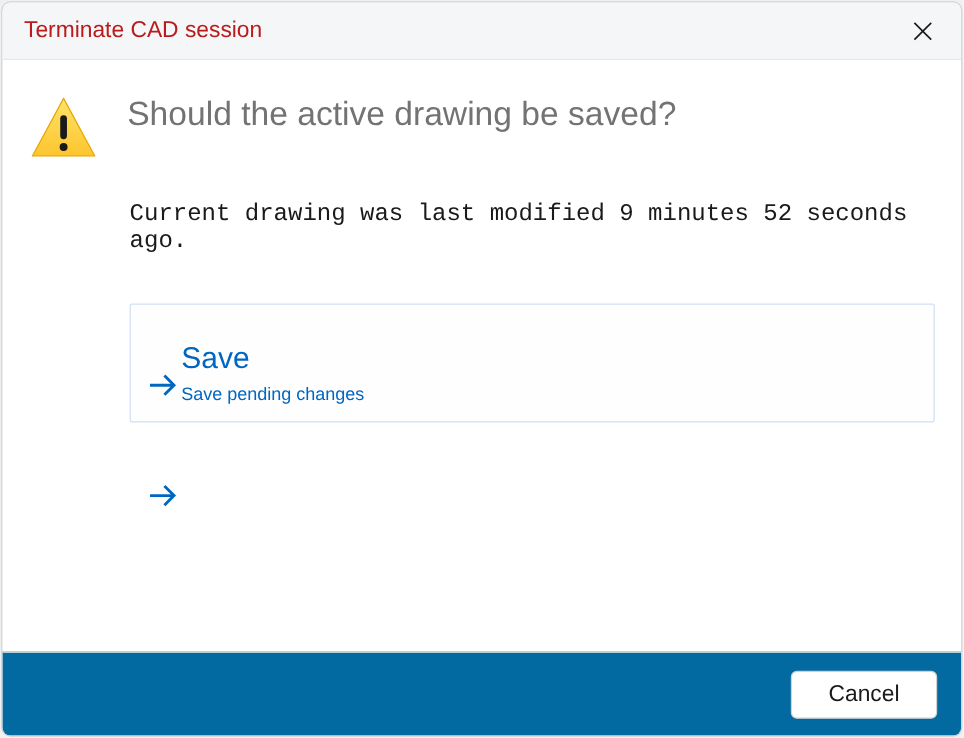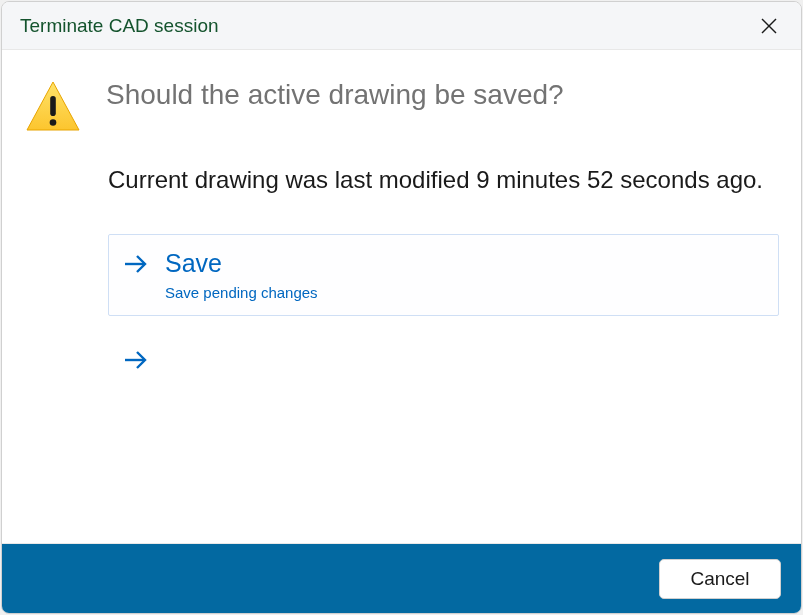--- a/index.html
+++ b/index.html
@@ -29,21 +29,21 @@
       height: 48px;
       background: #f5f6f8;
       border-bottom: 1px solid #e8e8e8;
       display: flex;
       align-items: center;
       justify-content: space-between;
       padding: 0 14px 0 18px;
     }
     .titlebar-title {
       font-size: 19px;
-      color: #14532d;
+      color: #b91c1c;
       font-weight: 400;
     }
     .close-button {
       width: 36px;
       height: 36px;
       display: flex;
       align-items: center;
       justify-content: center;
       cursor: pointer;
       border-radius: 4px;
@@ -65,39 +65,40 @@
       padding-top: 2px;
     }
     .main-heading {
       font-size: 28px;
       color: #737373;
       font-weight: 400;
       line-height: 1.2;
     }
     .subtext-row {
       margin-left: 84px;
-      font-size: 24px;
+      font-size: 20px;
       color: #1a1a1a;
       margin-bottom: 40px;
+      font-family: Liberation Mono, monospace;
     }
     .options {
       margin-left: 84px;
       margin-right: 0;
       display: flex;
       flex-direction: column;
       gap: 14px;
     }
     .option {
       border: 1px solid transparent;
       border-radius: 2px;
-      padding: 12px 14px 14px 14px;
+      padding: 29px 14px 14px 14px;
       cursor: pointer;
       display: flex;
-      align-items: flex-start;
-      gap: 16px;
+      align-items: flex-end;
+      gap: 2px;
     }
     .option.selected {
       border: 1px solid #cfdff5;
       background: #fefeff;
     }
     .option-arrow {
       flex-shrink: 0;
       padding-top: 6px;
     }
     .option-text {

